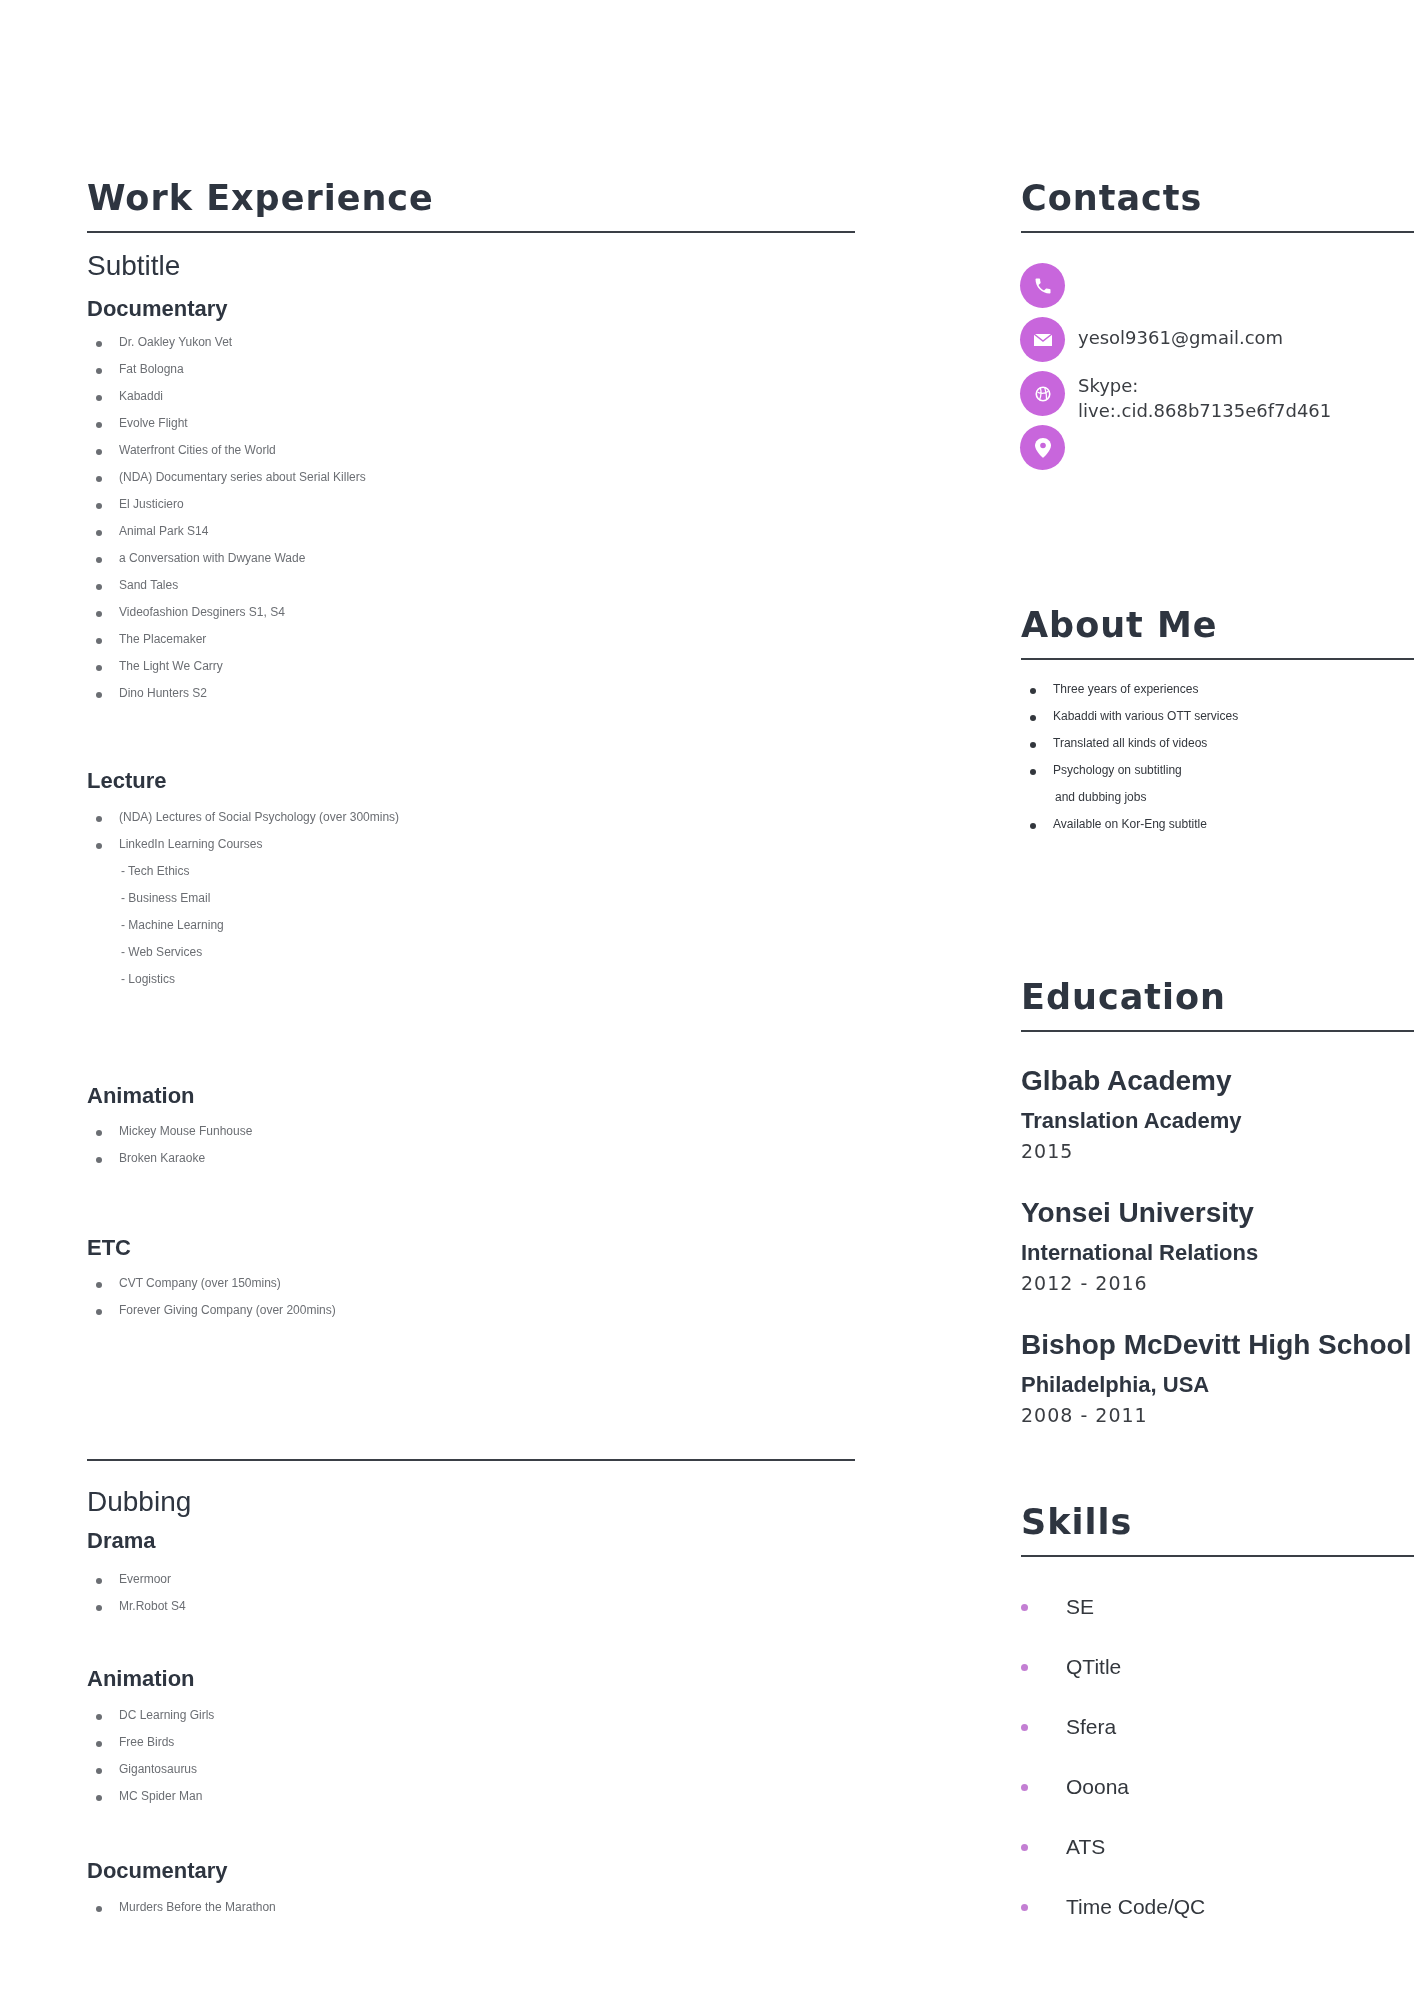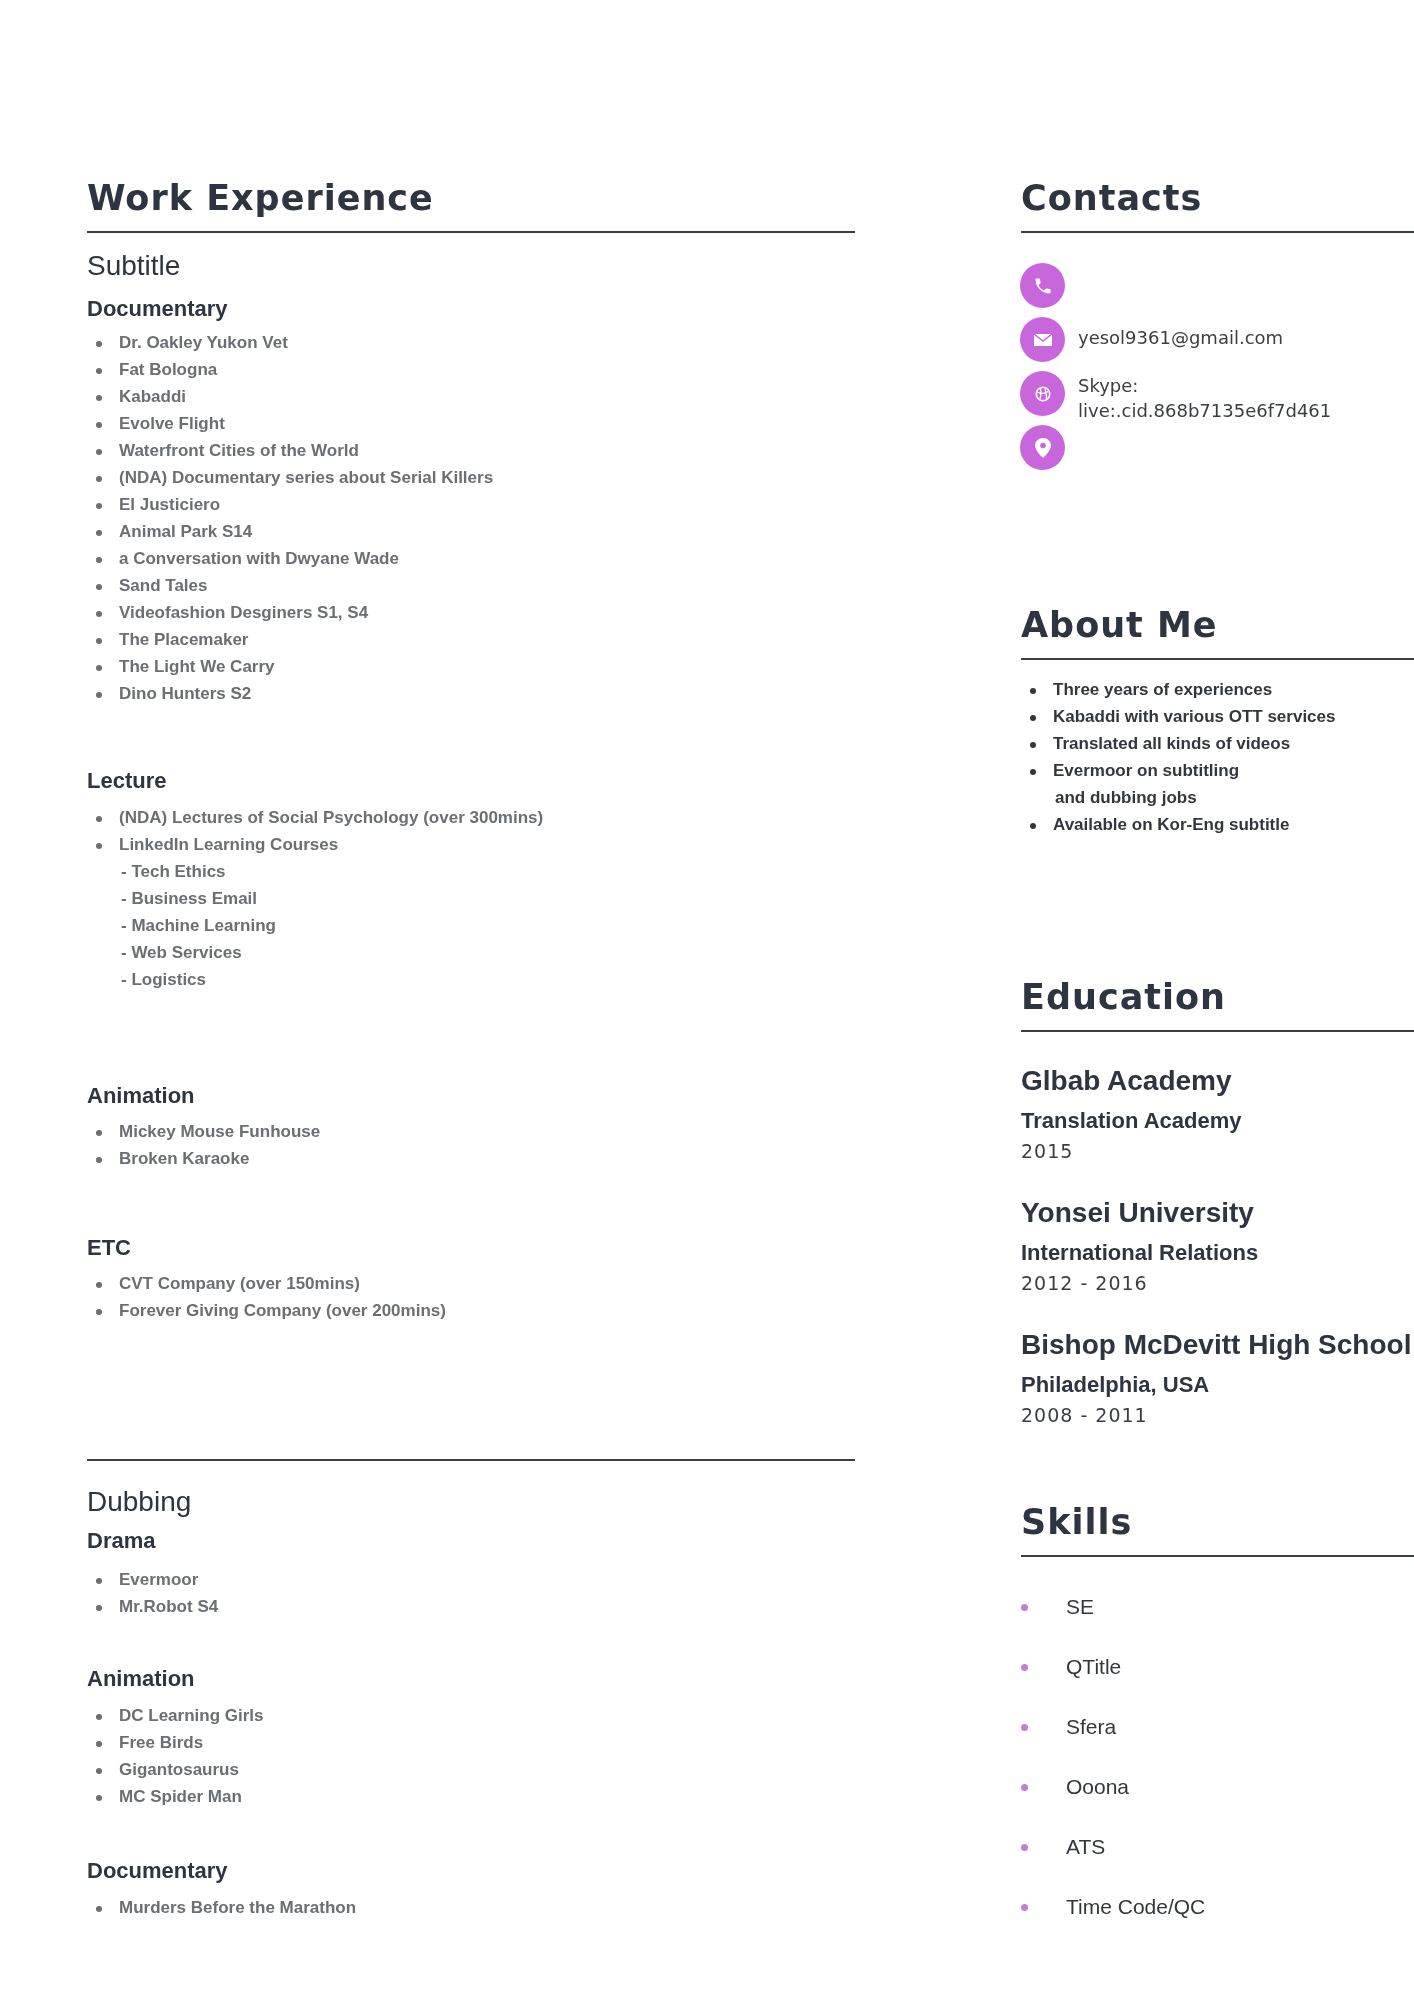--- a/index.html
+++ b/index.html
@@ -5,22 +5,22 @@
   html, body { margin:0; padding:0; background:#ffffff; }
   body { width:1414px; height:2000px; position:relative; overflow:hidden;
          font-family:"Liberation Sans", sans-serif; color:#2e3540; }
   .abs { position:absolute; }
   .h1 { font-family:"DejaVu Sans", sans-serif; font-weight:bold; font-size:35px;
         color:#2e3540; letter-spacing:1px; margin:0; line-height:1; }
   .rule { height:2px; background:#3a3f46; }
   .sub { font-size:28px; color:#2e3540; line-height:1; }
   .cat { font-size:22px; font-weight:bold; color:#2e3540; line-height:1; }
   ul.items { list-style:none; margin:0; padding:0; }
-  ul.items li { position:relative; padding-left:32px; font-size:17px;
-                color:#6b6e73; height:27px; line-height:27px; white-space:nowrap;font-weight:bold; }
+  ul.items li { position:relative; padding-left:32px; font-size:12px;
+                color:#6b6e73; height:27px; line-height:27px; white-space:nowrap; }
   ul.items li.b::before { content:""; position:absolute; left:9px; top:12px;
                 width:6px; height:6px; border-radius:50%; background:#6b6e73; }
   ul.items li.sub-dash { padding-left:34px; }
   ul.about li { color:#33373d; }
   ul.about li.b::before { background:#33373d; }
   .contact-row { position:absolute; left:1020px; display:flex; align-items:flex-start; }
   .circle { width:45px; height:45px; border-radius:50%; background:#c866dc;
             display:flex; align-items:center; justify-content:center; flex-shrink:0; }
   .ctext { margin-left:13px; font-family:"DejaVu Sans", sans-serif; font-size:18px;
            color:#3a3d42; line-height:25px; }
@@ -147,21 +147,21 @@
   </div>
   <span class="ctext"></span>
 </div>
 
 <h1 class="abs h1" style="left:1021px; top:608px;">About Me</h1>
 <div class="abs rule" style="left:1021px; top:658px; width:393px;"></div>
 <ul class="abs items about" style="left:1021px; top:676px;">
   <li class="b" style="padding-left:32px;">Three years of experiences</li>
   <li class="b" style="padding-left:32px;">Kabaddi with various OTT services</li>
   <li class="b" style="padding-left:32px;">Translated all kinds of videos</li>
-  <li class="b" style="padding-left:32px;">Evermoor on subtitling</li>
+  <li class="b" style="padding-left:32px;">Psychology on subtitling</li>
   <li style="padding-left:34px;">and dubbing jobs</li>
   <li class="b" style="padding-left:32px;">Available on Kor-Eng subtitle</li>
 </ul>
 
 <h1 class="abs h1" style="left:1021px; top:980px;">Education</h1>
 <div class="abs rule" style="left:1021px; top:1030px; width:393px;"></div>
 
 <div class="abs edu-school" style="left:1021px; top:1067px;">Glbab Academy</div>
 <div class="abs edu-field" style="left:1021px; top:1110px;">Translation Academy</div>
 <div class="abs edu-year" style="left:1021px; top:1142px;">2015</div>

